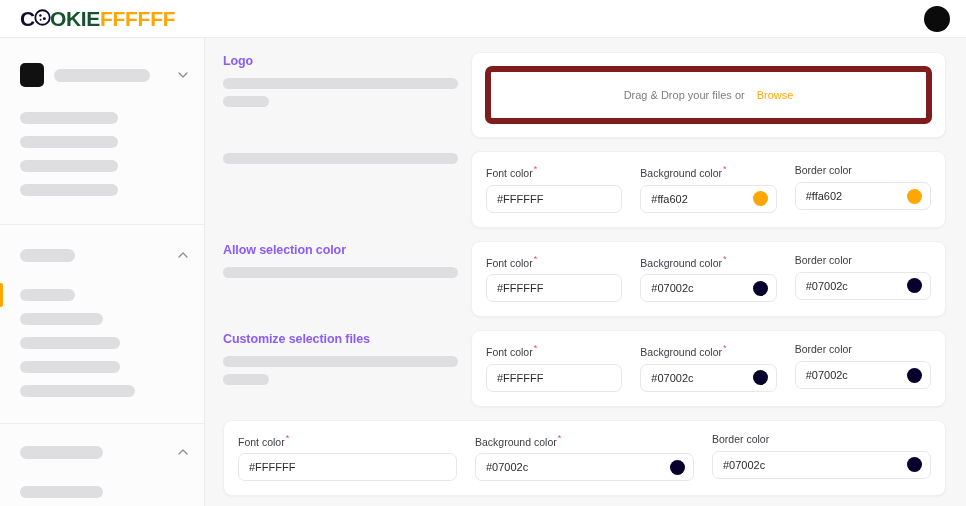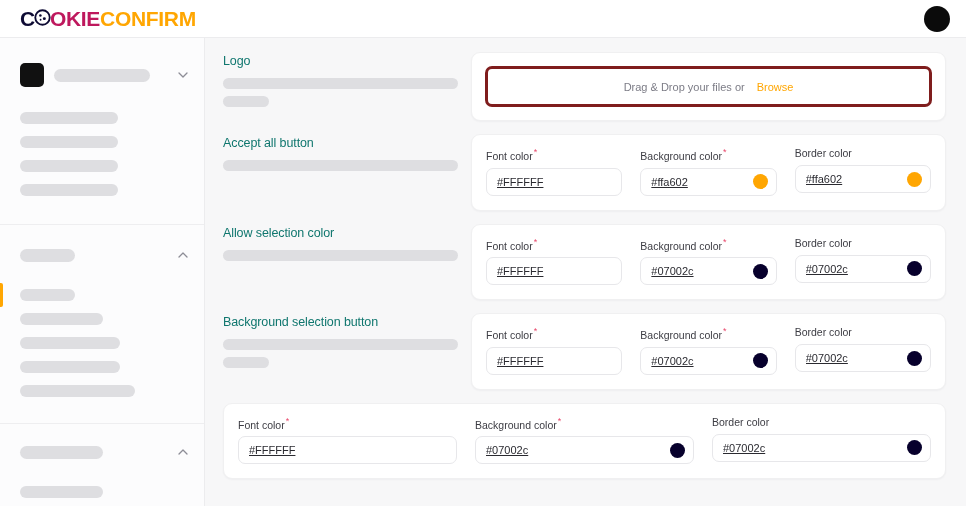--- a/index.html
+++ b/index.html
@@ -19,21 +19,21 @@
     display: flex; align-items: center;
     padding: 0 16px 0 20px;
     position: relative;
   }
   .logo { display: flex; align-items: baseline; letter-spacing: -0.2px; }
   .logo-word {
     font-size: 21px; font-weight: 700; letter-spacing: -0.3px;
     font-family: "Liberation Sans", sans-serif;
   }
   .logo-c { color: #0d0a33; }
-  .logo-rest { color: #be185d; }
+  .logo-rest { color: #14532d; }
   .logo-accent { color: #ffa602; }
   .cookie-glyph { display: inline-block; vertical-align: -2px; margin: 0 -1px; }
   .header-spacer { flex: 1; }
   .avatar {
     width: 26px; height: 26px; border-radius: 50%;
     background: #0b0b0b;
   }
 
   
   .body { flex: 1; display: flex; min-height: 0; }
@@ -73,39 +73,39 @@
   .main {
     flex: 1; background: #f7f7f8;
     overflow: hidden; position: relative;
     display: flex;
   }
   .main-inner { width: 100%; padding: 14px 20px 0 18px; }
 
   .section { display: flex; align-items: flex-start; margin-bottom: 13px; }
   .sec-left { width: 248px; min-width: 248px; padding-right: 14px; padding-top: 2px; }
   .sec-title {
-    font-size: 12.5px; font-weight: 400; color: #0f766e;
+    font-size: 12.5px; font-weight: 700; color: #8b5cf6;
     margin-bottom: 10px; letter-spacing: -0.1px;
   }
   .skel-bar { background: #dedee1; border-radius: 20px; height: 11px; margin-bottom: 7px; }
 
   .sec-right { flex: 1; }
   .card {
     background: #ffffff;
     border-radius: 9px;
     border: 1px solid #f0f0f1;
     box-shadow: 0 1px 2px rgba(16,24,40,0.04);
   }
 
   
   .card-drop { padding: 13px; }
   .dropzone {
-    border: 3px solid #7f1d1d;
+    border: 6px solid #7f1d1d;
     border-radius: 7px;
-    height: 41px;
+    height: 58px;
     display: flex; align-items: center; justify-content: center;
     background: #ffffff;
     font-size: 11px; color: #7c7c86;
   }
   .browse { color: #ffa602; font-weight: 400; margin-left: 12px; }
 
   
   .card-colors { padding: 12px 14px 14px 14px; display: flex; gap: 18px; }
   .field { flex: 1; min-width: 0; }
   .field-label {
@@ -116,40 +116,40 @@
   .input-wrap {
     height: 28px;
     border: 1px solid #e7e7ea;
     border-radius: 7px;
     background: #fff;
     display: flex; align-items: center;
     padding: 0 8px 0 10px;
   }
   .input-val {
     font-size: 11px; color: #2a2a30; flex: 1;
-    white-space: nowrap; overflow: hidden; text-decoration: underline;
+    white-space: nowrap; overflow: hidden;
   }
   .swatch { width: 15px; height: 15px; border-radius: 50%; flex: none; }
 </style>
 </head>
 <body>
 
 <div id="app">
 
   <div class="header">
     <div class="logo">
       <span class="logo-word logo-c">C</span>
         <span class="cookie-glyph"><svg width="17" height="17" viewBox="0 0 24 24">
             <circle cx="12" cy="12" r="10.2" fill="none" stroke="#0d0a33" stroke-width="2.6"></circle>
             <circle cx="9" cy="9.3" r="1.8" fill="#0d0a33"></circle>
             <circle cx="14.6" cy="13.6" r="2.1" fill="#0d0a33"></circle>
             <circle cx="9.3" cy="15.2" r="1.3" fill="#0d0a33"></circle>
           </svg></span>
         <span class="logo-word logo-rest">OKIE</span>
-        <span class="logo-word logo-accent">CONFIRM</span>
+        <span class="logo-word logo-accent">FFFFFF</span>
     </div>
     <div class="header-spacer"></div>
     <div class="avatar"></div>
   </div>
 
   <div class="body">
 
     <div class="sidebar" id="sidebar">
         <div class="sb-group" style="padding-top: 22px; padding-bottom: 22px;">
           <div class="sb-head" style="height: 30px; margin-bottom: 16px;">
@@ -234,21 +234,20 @@
               <div class="card card-drop">
                 <div class="dropzone">
                   <span>Drag &amp; Drop your files or</span>
                   <span class="browse">Browse</span>
                 </div>
               </div>
             </div>
           </div>
           <div class="section">
             <div class="sec-left">
-              <div class="sec-title">Accept all button</div>
               <div class="skel-bar" style="width: 235px;"></div>
             </div>
             <div class="sec-right">
               <div class="card card-colors">
                 <div class="field">
                   <label class="field-label"><span>Font color</span><span class="req">*</span></label>
                   <div class="input-wrap">
                     <span class="input-val">#FFFFFF</span>
                   </div>
                 </div>
@@ -294,21 +293,21 @@
                   <div class="input-wrap">
                     <span class="input-val">#07002c</span>
                     <span class="swatch" style="background: rgb(7, 0, 44);"></span>
                   </div>
                 </div>
               </div>
             </div>
           </div>
           <div class="section">
             <div class="sec-left">
-              <div class="sec-title">Background selection button</div>
+              <div class="sec-title">Customize selection files</div>
               <div class="skel-bar" style="width: 235px;"></div>
               <div class="skel-bar" style="width: 46px;"></div>
             </div>
             <div class="sec-right">
               <div class="card card-colors">
                 <div class="field">
                   <label class="field-label"><span>Font color</span><span class="req">*</span></label>
                   <div class="input-wrap">
                     <span class="input-val">#FFFFFF</span>
                   </div>

